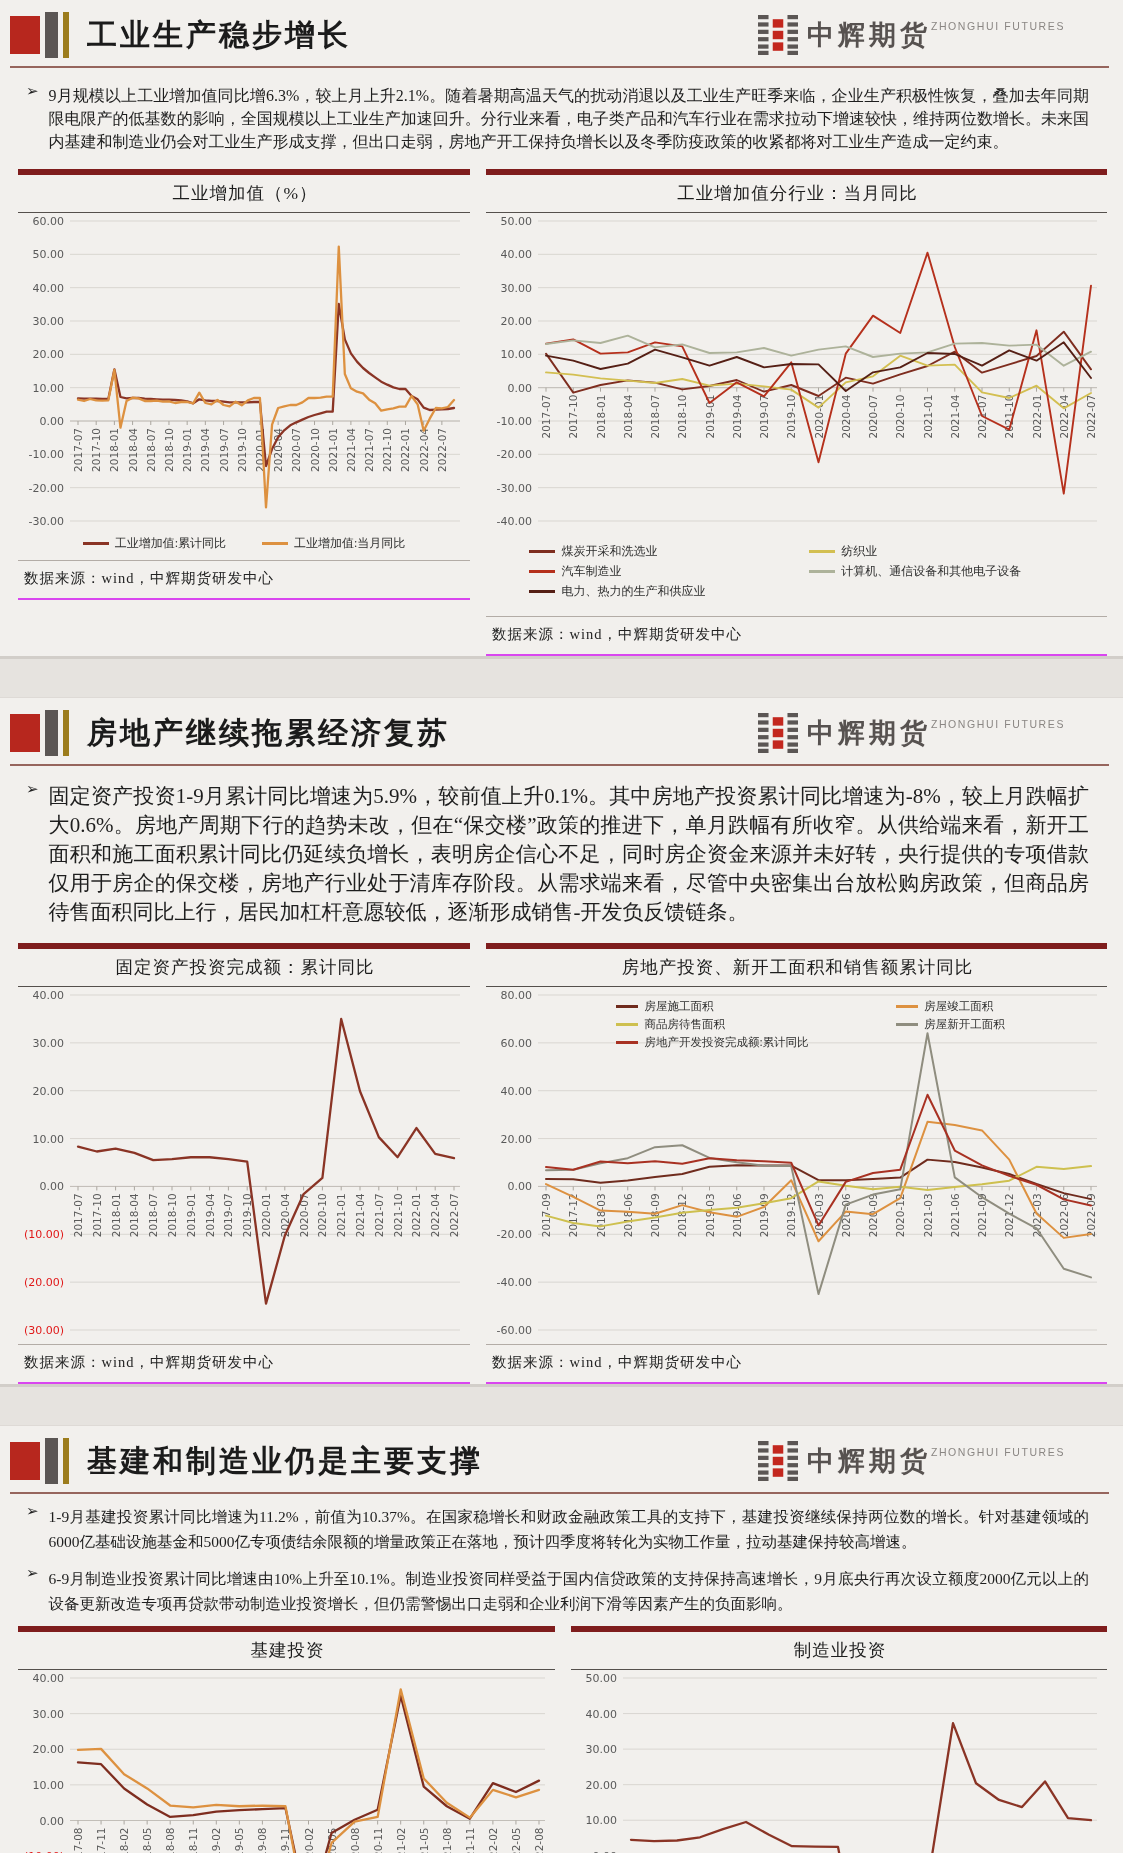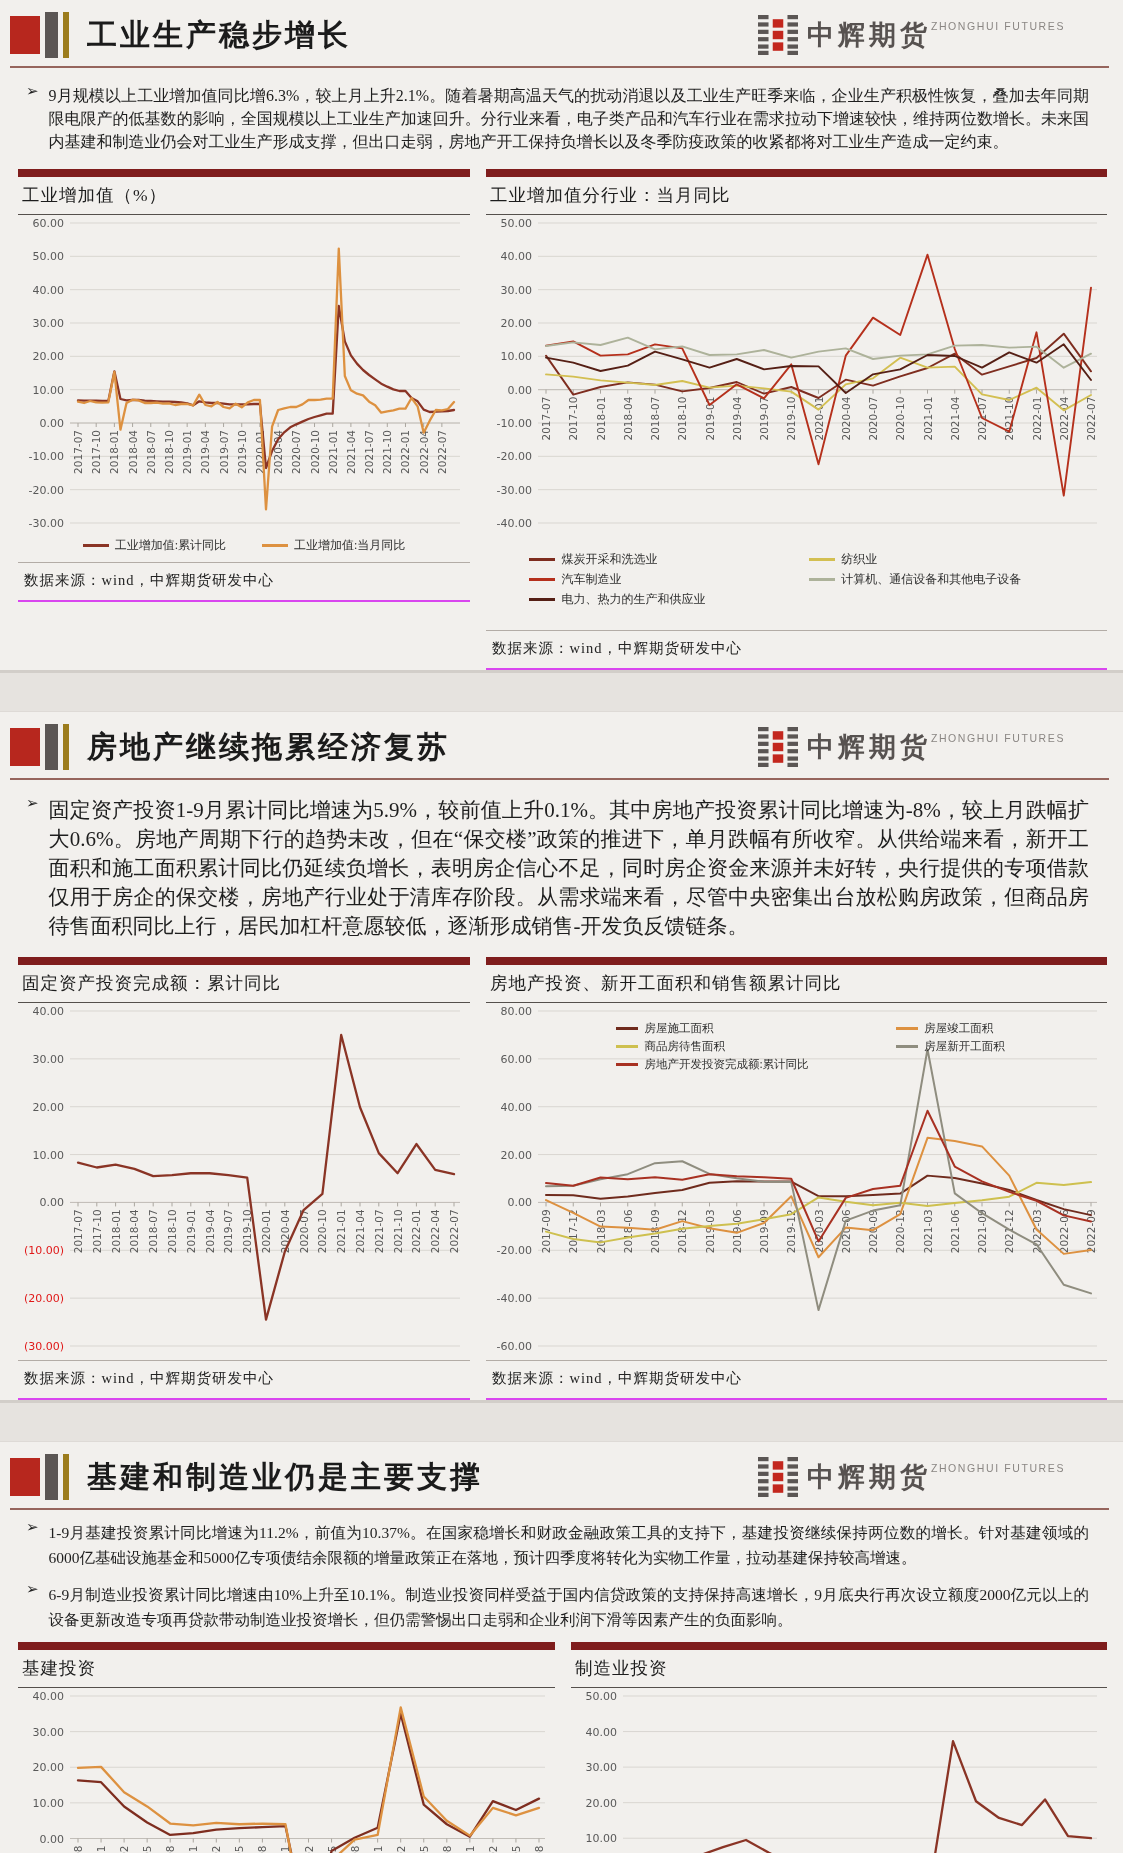--- a/index.html
+++ b/index.html
@@ -30,27 +30,28 @@
   .para-2 p{font-size:21px;line-height:29px;}
   .para-3 p{font-size:15.5px;line-height:25px;}
   .para-3{padding-top:2px;padding-bottom:2px;}
   
   .charts{display:grid;gap:16px;padding:4px 2px 0 8px;}
   .charts.split-a{grid-template-columns:452px 1fr;}
   .charts.split-b{grid-template-columns:1fr 1fr;}
   .chartbox{display:flex;flex-direction:column;}
   .c-title{
     font-size:17.5px;color:#1d1d1d;letter-spacing:1px;
-    border-top:8px solid #7f1d1d;border-bottom:1px solid #55504c;
+    border-top:6px solid #7f1d1d;border-bottom:1px solid #55504c;
     padding:6px 2px 7px 4px;
+    text-align:center;
   }
   .c-plot{position:relative;}
   .legend{padding:2px 0 6px;}
   .legend-row{display:flex;justify-content:center;gap:36px;}
-  .legend-grid2{display:grid;grid-template-columns:1.1fr 1fr;gap:3px 0;width:86%;margin:14px auto;}
+  .legend-grid2{display:grid;grid-template-columns:1.1fr 1fr;gap:3px 0;width:86%;margin:8px auto;}
   .li{display:flex;align-items:center;gap:6px;font-size:12px;color:#2e2e2e;white-space:nowrap;}
   .sw{width:26px;height:3px;flex:0 0 auto;}
   .legend.overlay{position:absolute;top:4px;left:21%;right:3%;padding:0;}
   .legend.overlay .li{font-size:11.5px;}
   .legend.overlay .sw{width:22px;}
   .c-source{
     margin-top:2px;
     border-top:1px solid #b3aca6;border-bottom:2px solid #d946ef;
     font-size:14.5px;letter-spacing:1px;color:#222;
     padding:8px 4px 10px 6px;

